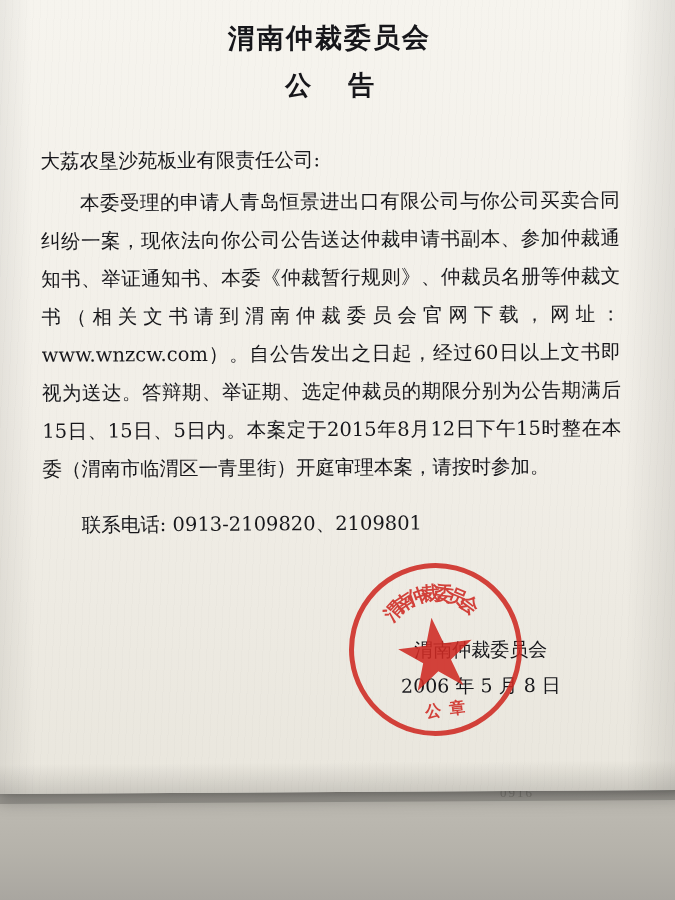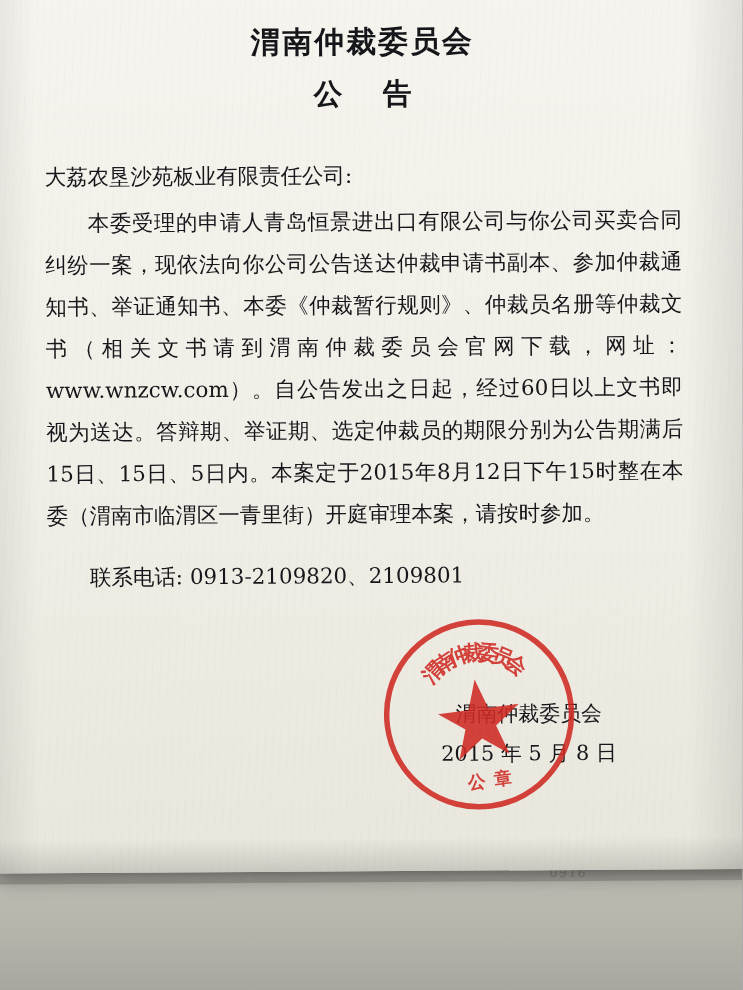--- a/index.html
+++ b/index.html
@@ -5,21 +5,21 @@
   html, body {
     margin: 0;
     padding: 0;
     background: #6e6e6e;
   }
   #page {
     position: relative;
     width: 675px;
     height: 900px;
     overflow: hidden;
-    background: #ffffff;
+    background: #86efac;
     font-family: "Liberation Serif", "DejaVu Serif", serif;
   }
   
   .paper {
     position: absolute;
     left: -6px;
     top: -8px;
     width: 690px;
     height: 800px;
     background: #f2efe8;
@@ -157,21 +157,21 @@
       <div class="title2">公 告</div>
 
       <div class="body-block">
         <div class="addressee">大荔农垦沙苑板业有限责任公司:</div>
         <div class="para">本委受理的申请人青岛恒景进出口有限公司与你公司买卖合同纠纷一案，现依法向你公司公告送达仲裁申请书副本、参加仲裁通知书、举证通知书、本委《仲裁暂行规则》、仲裁员名册等仲裁文书（相关文书请到渭南仲裁委员会官网下载，网址：www.wnzcw.com）。自公告发出之日起，经过60日以上文书即视为送达。答辩期、举证期、选定仲裁员的期限分别为公告期满后15日、15日、5日内。本案定于2015年8月12日下午15时整在本委（渭南市临渭区一青里街）开庭审理本案，请按时参加。</div>
         <div class="contact">联系电话: 0913-2109820、2109801</div>
       </div>
 
       <div class="signature">
         <div>渭南仲裁委员会</div>
-        <div>2015 年 5 月 8 日</div>
+        <div>2006 年 5 月 8 日</div>
       </div>
 
       <div class="seal">
         <svg width="185" height="185" viewBox="0 0 185 185" xmlns="http://www.w3.org/2000/svg">
           <g fill="none" stroke="#cf2a23" stroke-width="5">
             <circle cx="92" cy="92" r="84"></circle>
           </g>
           <g fill="#cf2a23">
             <polygon points="92,60 101,87 129,87 106,104 115,131 92,114 69,131 78,104 55,87 83,87"></polygon>
           </g>

